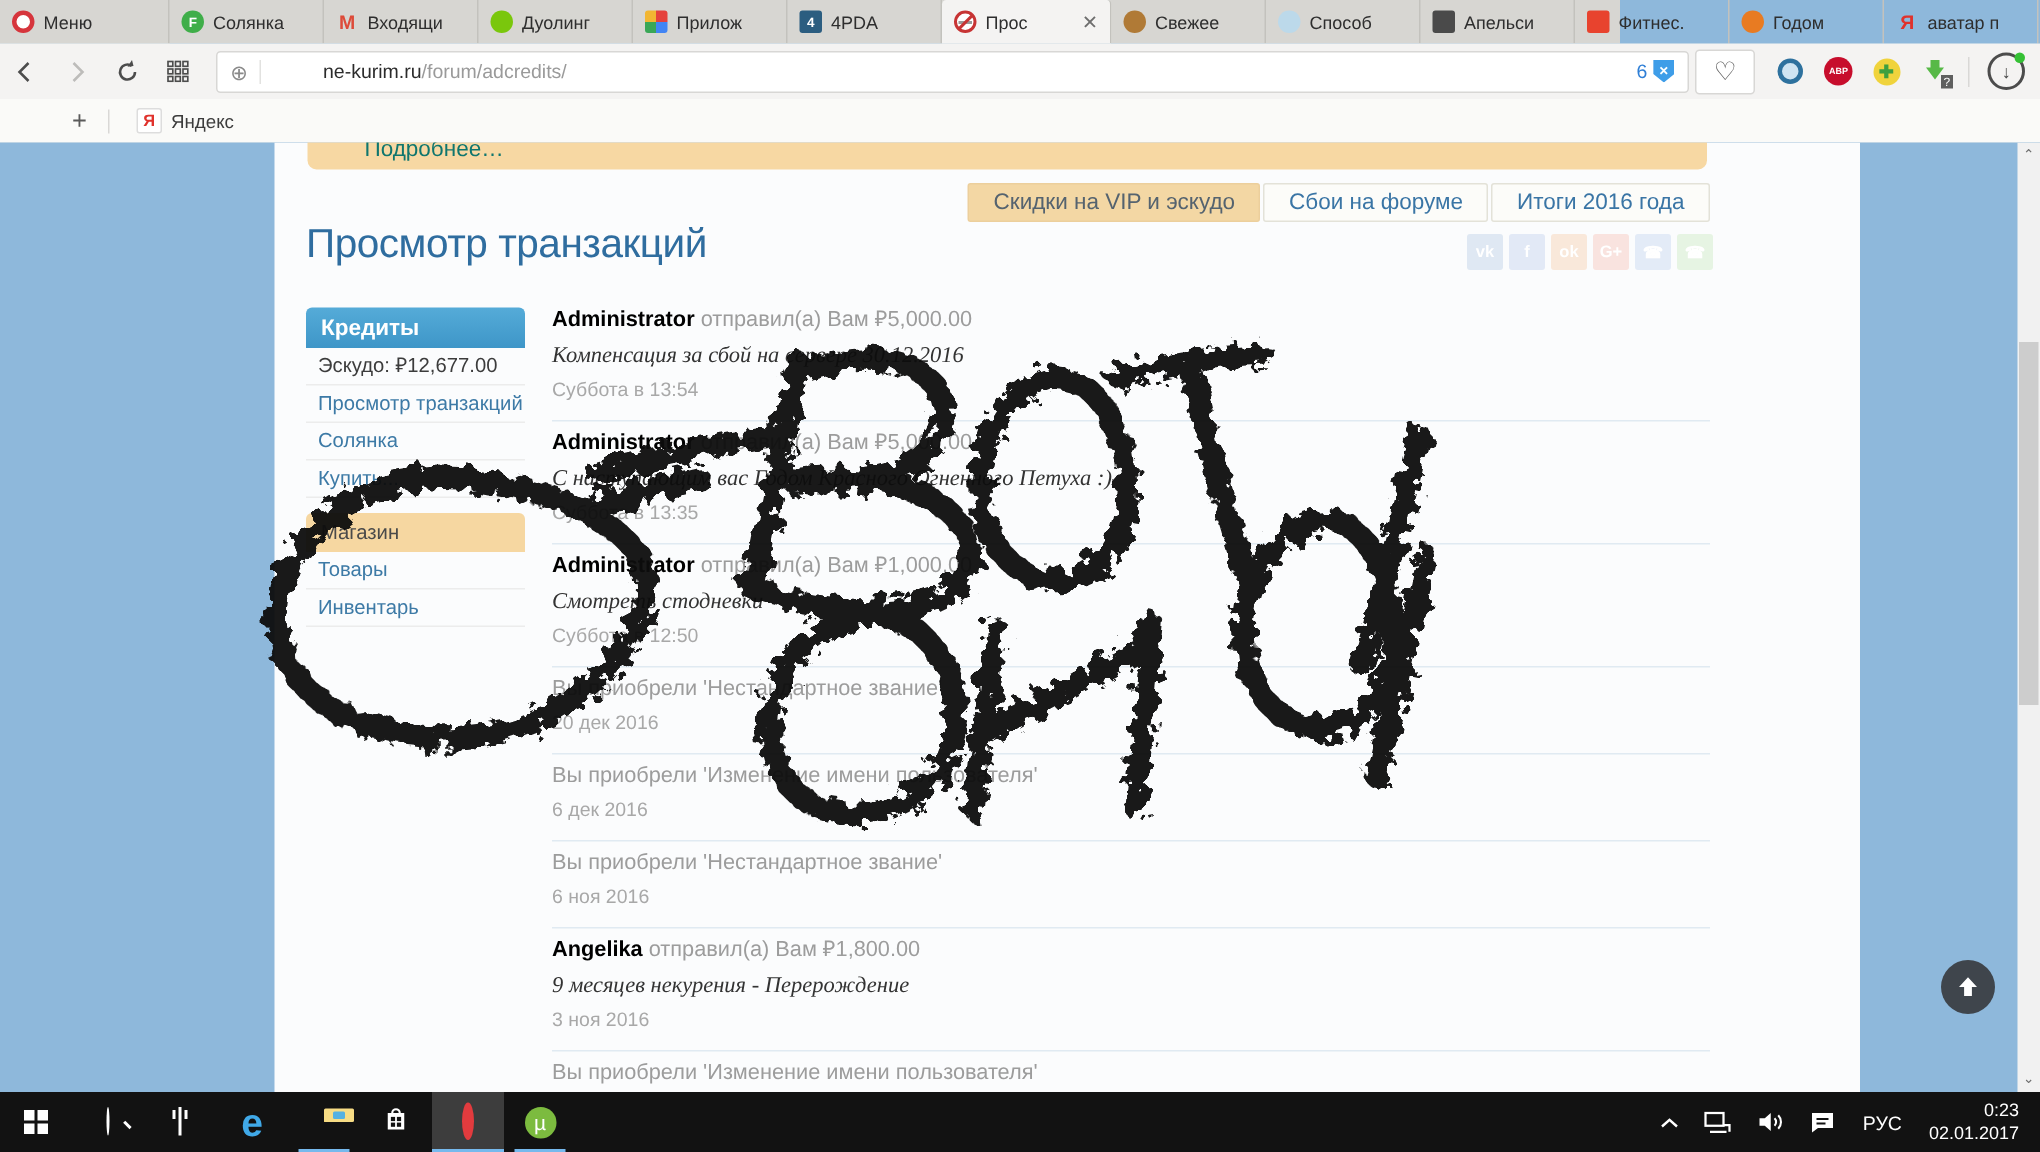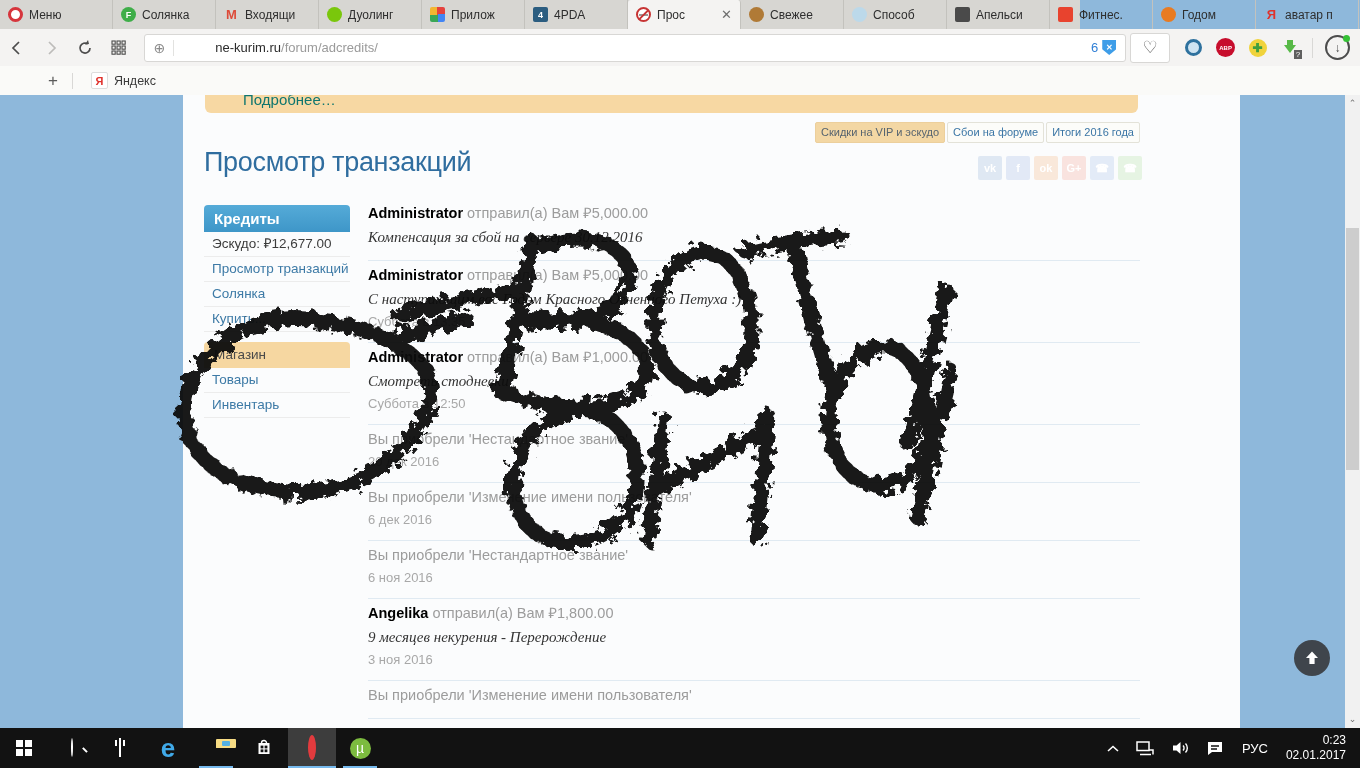--- a/index.html
+++ b/index.html
@@ -60,21 +60,21 @@
   .bm-item{display:flex;align-items:center;gap:6px;padding:0 8px;}
   .ya-ic{width:15px;height:15px;background:#fff;border:1px solid #ddd;border-radius:2px;color:#e0322c;font-weight:bold;
     font-size:11px;display:flex;align-items:center;justify-content:center;}
 
   
   #page{position:absolute;left:0;top:95px;width:1360px;height:633px;background:#8eb8db;overflow:hidden;}
   #whitecol{position:absolute;left:183px;top:0;width:1057px;height:633px;background:#fbfcfd;}
   #notice{position:absolute;left:205px;top:-32px;width:933px;height:50px;background:#f7d8a3;border-radius:0 0 6px 6px;}
   #notice a{position:absolute;left:38px;bottom:5px;color:#0f766e;font-size:15px;text-decoration:none;}
   #topictabs{position:absolute;top:27px;right:220px;display:flex;gap:2px;}
-  .ttab{font-size:11px;padding:3px 5px 4px;border:1px solid #e3e2d8;background:#fcfcf9;color:#3a75a5;border-radius:2px;}
+  .ttab{font-size:15px;padding:3px 16px 4px;border:1px solid #e3e2d8;background:#fcfcf9;color:#3a75a5;border-radius:2px;}
   .ttab.active{background:#f3d7a4;border-color:#eccf9c;color:#55636f;}
   #pagetitle{position:absolute;left:204px;top:52px;font-size:27px;color:#2f6d9f;letter-spacing:-0.3px;}
   #shareicons{position:absolute;top:61px;right:218px;display:flex;gap:4px;}
   .share{width:24px;height:24px;border-radius:2px;display:flex;align-items:center;justify-content:center;
     color:#fff;font-size:11px;font-weight:bold;}
 
   #sidebar{position:absolute;left:204px;top:110px;width:146px;font-size:13.5px;}
   .sb-head-blue{height:27px;line-height:27px;padding-left:10px;border-radius:4px 4px 0 0;
     background:linear-gradient(#55abd8,#3e96c8);color:#fff;font-weight:bold;font-size:15px;}
   .sb-head-tan{height:26px;line-height:26px;padding-left:10px;border-radius:4px 4px 0 0;
@@ -285,20 +285,21 @@
         <div class="sb-item link">Солянка</div>
         <div class="sb-item link">Купить...</div>
         <div class="sb-head-tan">Магазин</div>
         <div class="sb-item link">Товары</div>
         <div class="sb-item link">Инвентарь</div>
       </div>
     <div id="txlist">
         <div class="tx">
           <div class="tx-l1"><b>Administrator</b> <span>отправил(а) Вам ₽5,000.00</span></div>
           <div class="tx-comment">Компенсация за сбой на сервере 30.12.2016</div>
+          <div class="tx-date">Суббота в 13:54</div>
         </div>
         <div class="tx">
           <div class="tx-l1"><b>Administrator</b> <span>отправил(а) Вам ₽5,000.00</span></div>
           <div class="tx-comment">С наступающим вас Годом Красного Огненного Петуха :)</div>
           <div class="tx-date">Суббота в 13:35</div>
         </div>
         <div class="tx">
           <div class="tx-l1"><b>Administrator</b> <span>отправил(а) Вам ₽1,000.00</span></div>
           <div class="tx-comment">Смотреть стодневки</div>
           <div class="tx-date">Суббота в 12:50</div>

